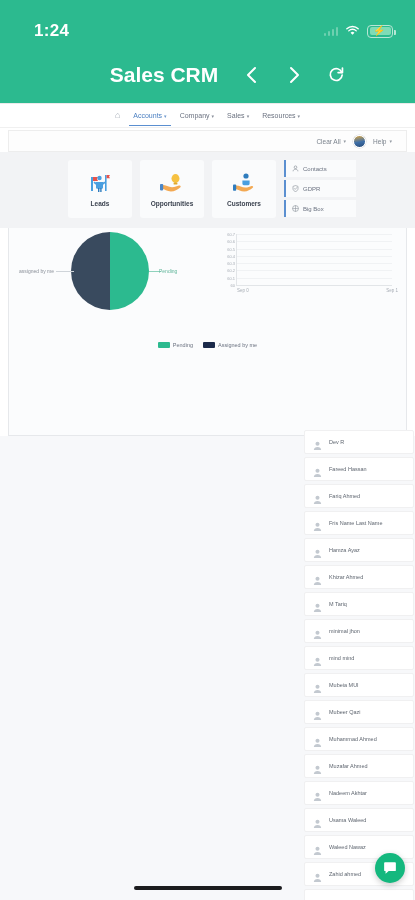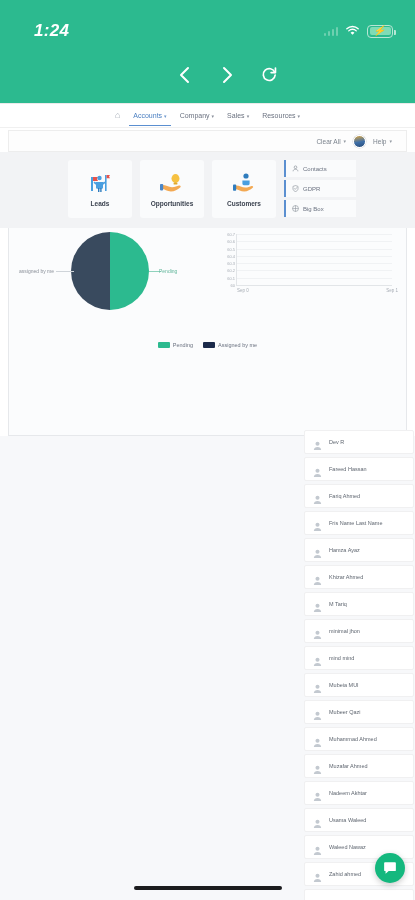--- a/index.html
+++ b/index.html
@@ -12,21 +12,20 @@
   }
 
   
   .statusbar {
     height: 46px;
     background: #2cba8f;
     display: flex;
     align-items: center;
     justify-content: space-between;
     padding: 16px 22px 0 34px;
-    font-style: italic;
   }
   .status-time {
     color: #ffffff;
     font-size: 17px;
     font-weight: bold;
     letter-spacing: .3px;
   }
   .status-right { display: flex; align-items: center; gap: 7px; }
   .signal-dots { display: flex; align-items: flex-end; gap: 1.5px; height: 9px; }
   .signal-dots i {
@@ -286,20 +285,21 @@
       </svg>
     </span>
     <span class="battery">
       <span class="fill"></span>
       <span class="bolt">⚡</span>
     </span>
   </div>
 </div>
 
 <div class="appbar">
+  <div class="app-title">Sales CRM</div>
   <div class="navbtn">
     <svg width="16" height="18" viewBox="0 0 16 18">
         <path d="M11 2 4 9l7 7" stroke="#fff" stroke-width="2" fill="none" stroke-linecap="round" stroke-linejoin="round"></path>
       </svg>
   </div>
   <div class="navbtn">
     <svg width="16" height="18" viewBox="0 0 16 18">
         <path d="M5 2l7 7-7 7" stroke="#fff" stroke-width="2" fill="none" stroke-linecap="round" stroke-linejoin="round"></path>
       </svg>
   </div>

